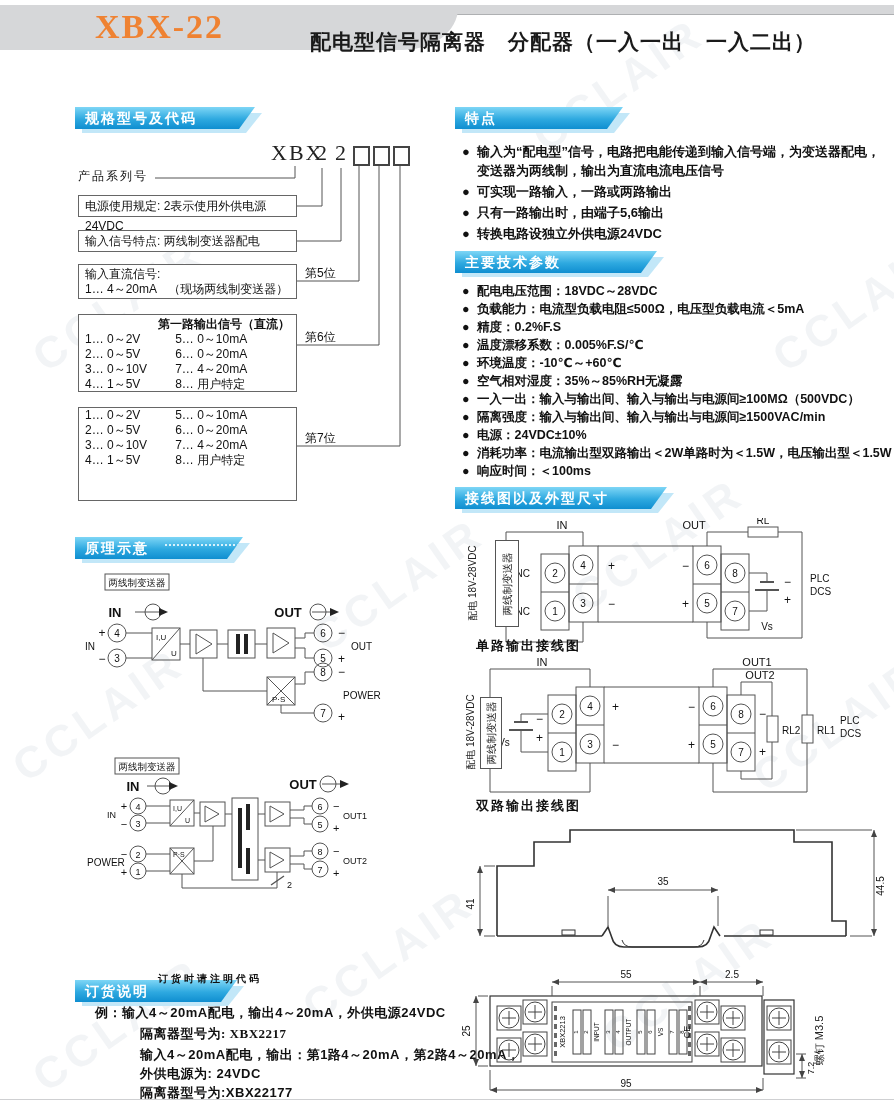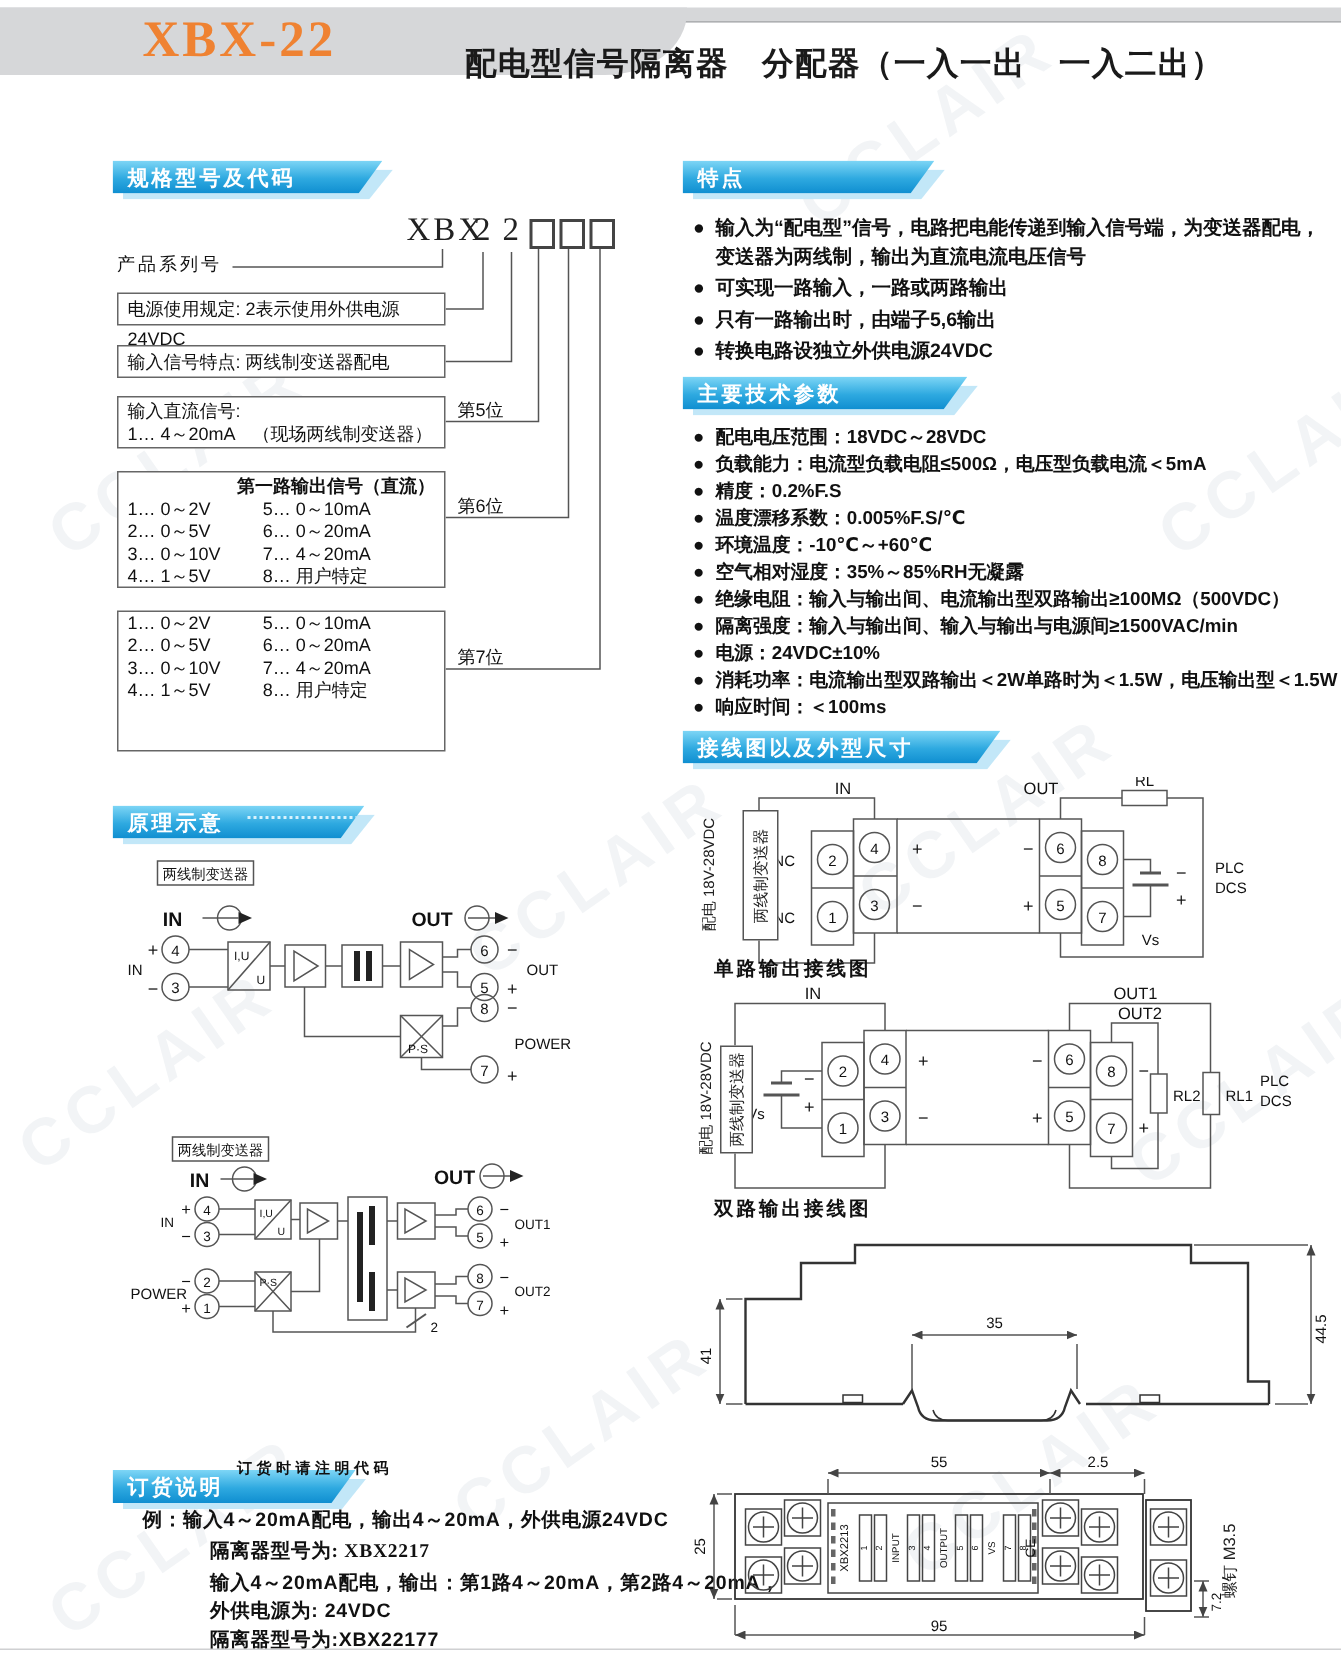--- a/index.html
+++ b/index.html
@@ -321,21 +321,21 @@
     <div class="feat">
         <span class="b">●</span>
         <span>只有一路输出时，由端子5,6输出</span>
       </div>
     <div class="feat">
         <span class="b">●</span>
         <span>转换电路设独立外供电源24VDC</span>
       </div>
   </div>
 
-  <div class="banner-wrap" style="left:455px;top:251px;width:190px;">
+  <div class="banner-wrap" style="left:455px;top:251px;width:190px;padding-left:12px;">
     <div class="banner-shade"></div>
     <div class="banner">
         <span>主要技术参数</span>
       </div>
   </div>
   <div class="abs" style="left:462px;top:282px;width:430px;">
     <div class="parm">
         <span class="b">●</span>
         <span>配电电压范围：18VDC～28VDC</span>
       </div>
@@ -354,21 +354,21 @@
     <div class="parm">
         <span class="b">●</span>
         <span>环境温度：-10℃～+60℃</span>
       </div>
     <div class="parm">
         <span class="b">●</span>
         <span>空气相对湿度：35%～85%RH无凝露</span>
       </div>
     <div class="parm">
         <span class="b">●</span>
-        <span>绝缘电阻：输入与输出间、电流输出型双路输出≥100MΩ（500VDC）</span>
+        <span>一入一出：输入与输出间、输入与输出与电源间≥100MΩ（500VDC）</span>
       </div>
     <div class="parm">
         <span class="b">●</span>
         <span>隔离强度：输入与输出间、输入与输出与电源间≥1500VAC/min</span>
       </div>
     <div class="parm">
         <span class="b">●</span>
         <span>电源：24VDC±10%</span>
       </div>
     <div class="parm">

